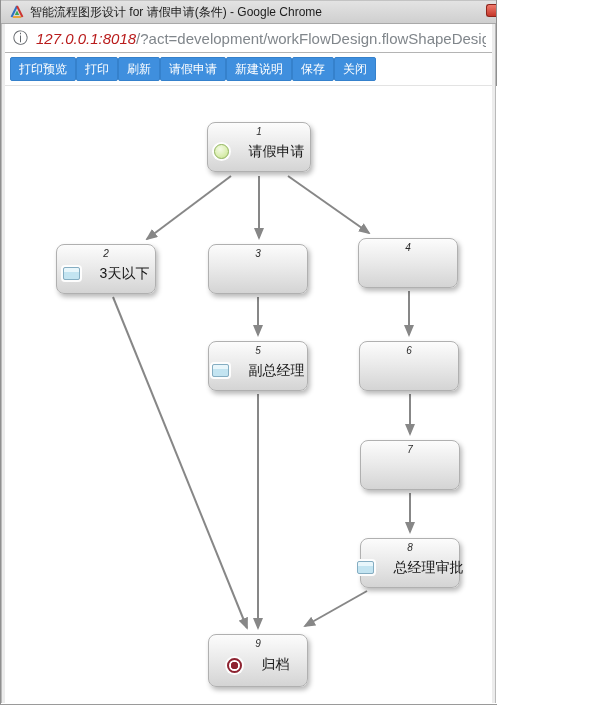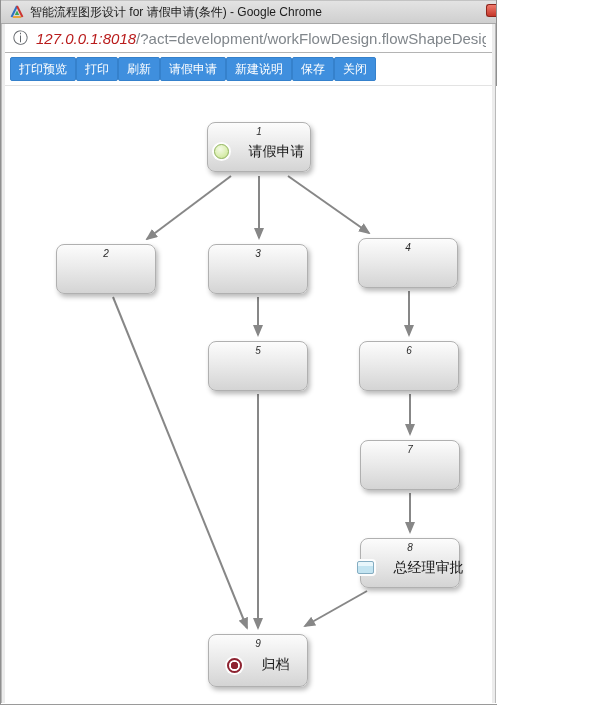--- a/index.html
+++ b/index.html
@@ -115,29 +115,37 @@
       </svg>
   <div class="node" style="left: 206px; top: 36px; width: 104px; height: 50px;">
         <div class="node-num">1</div>
         <div class="node-body">
           <span class="nicon start"></span>
           <span class="node-label">请假申请</span>
         </div>
       </div>
       <div class="node" style="left: 55px; top: 158px; width: 100px; height: 50px;">
         <div class="node-num">2</div>
+        <div class="node-body">
+          <span class="nicon step"></span>
+          <span class="node-label">3天以下</span>
+        </div>
       </div>
       <div class="node" style="left: 207px; top: 158px; width: 100px; height: 50px;">
         <div class="node-num">3</div>
       </div>
       <div class="node" style="left: 357px; top: 152px; width: 100px; height: 50px;">
         <div class="node-num">4</div>
       </div>
       <div class="node" style="left: 207px; top: 255px; width: 100px; height: 50px;">
         <div class="node-num">5</div>
+        <div class="node-body">
+          <span class="nicon step"></span>
+          <span class="node-label">副总经理</span>
+        </div>
       </div>
       <div class="node" style="left: 358px; top: 255px; width: 100px; height: 50px;">
         <div class="node-num">6</div>
       </div>
       <div class="node" style="left: 359px; top: 354px; width: 100px; height: 50px;">
         <div class="node-num">7</div>
       </div>
       <div class="node" style="left: 359px; top: 452px; width: 100px; height: 50px;">
         <div class="node-num">8</div>
         <div class="node-body">

